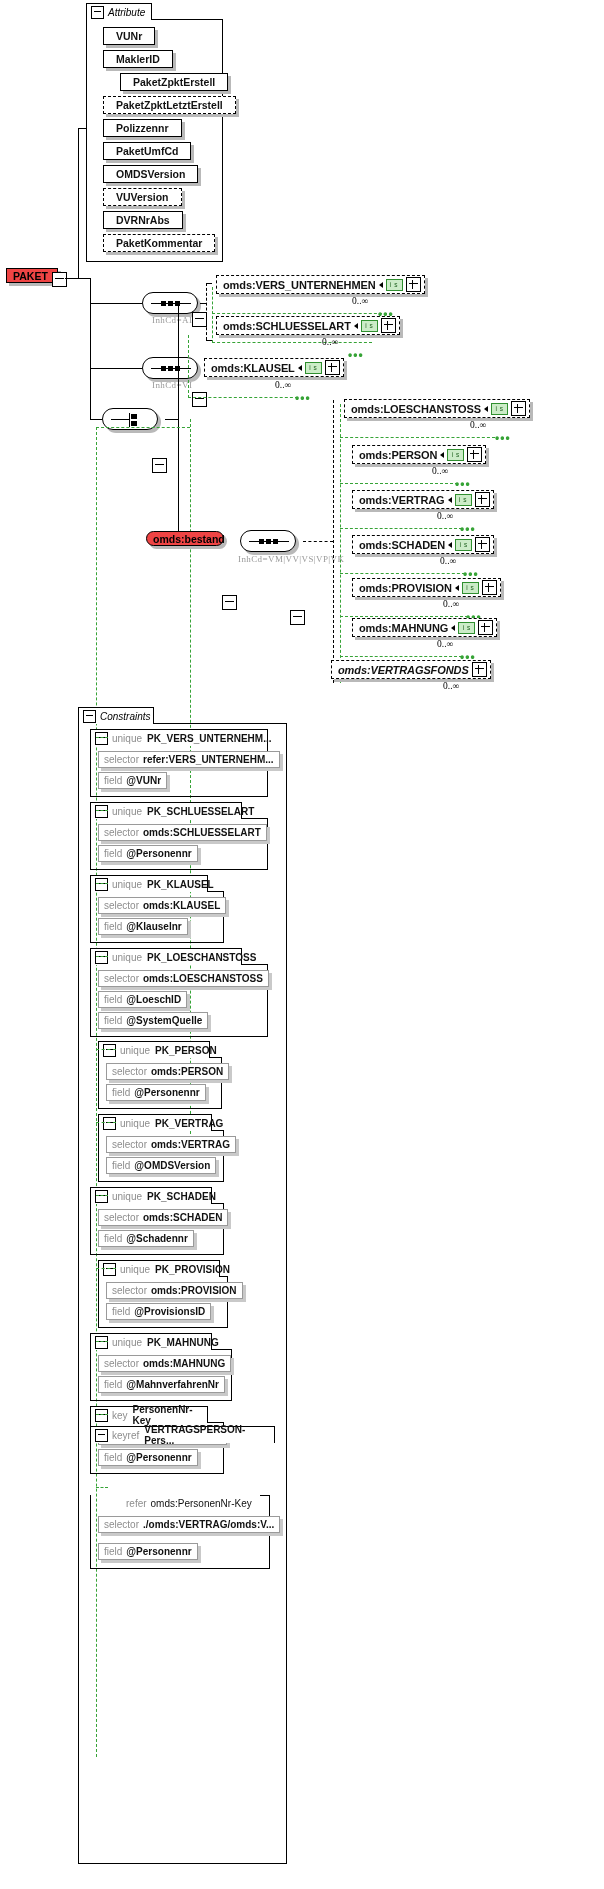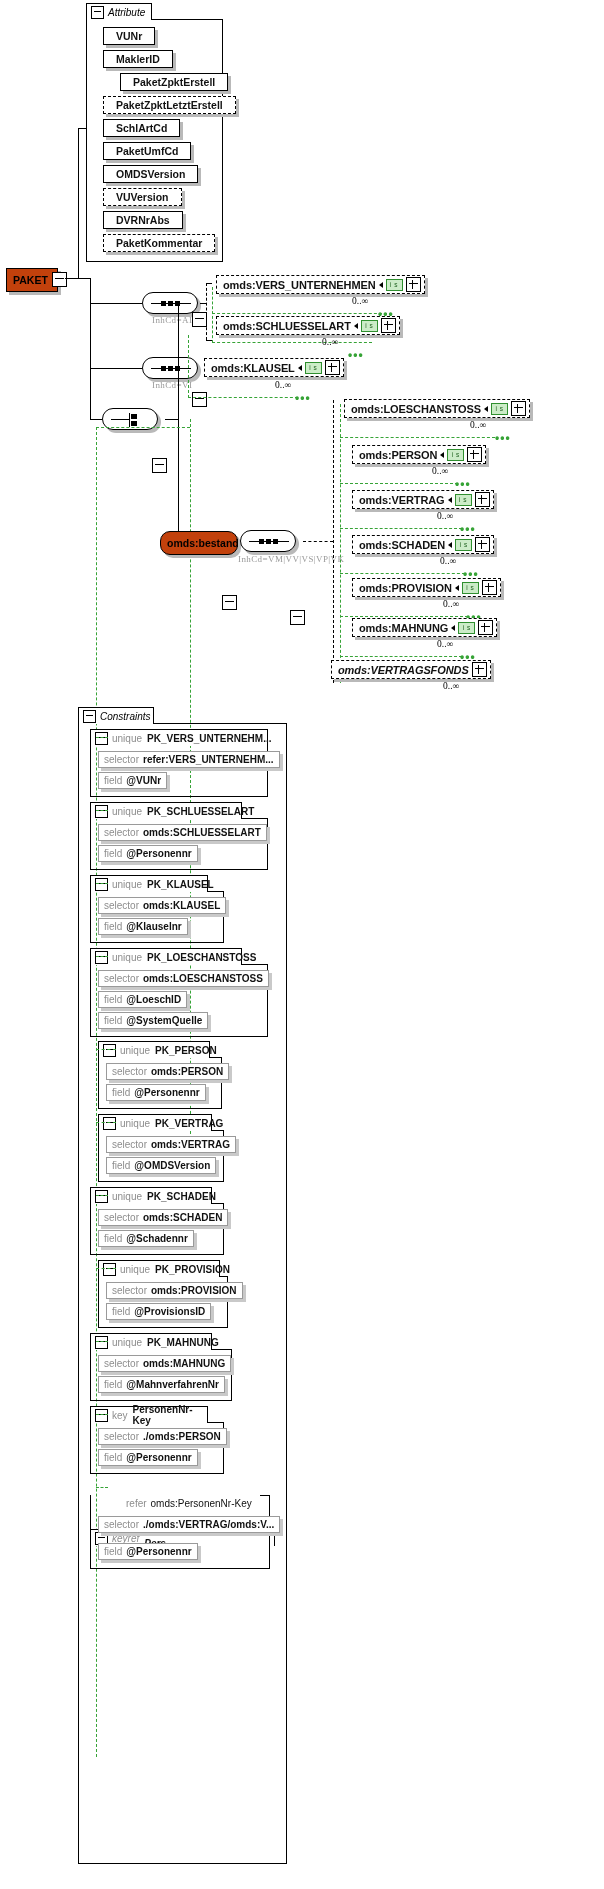--- a/index.html
+++ b/index.html
@@ -60,23 +60,23 @@
         background:#fff;box-shadow:3px 3px 0 -0px #b9b9b9;box-sizing:border-box;}
   .comp .seqdots{position:absolute;top:10px;left:8px;width:40px;height:1px;background:#000;}
   .comp .sd{position:absolute;top:7.5px;width:5px;height:5px;background:#000;}
   .comp .chv{position:absolute;left:26px;top:4px;width:1px;height:14px;background:#000;}
   .comp .chs{position:absolute;left:28px;width:6px;height:5px;background:#000;}
   .comp .chd{position:absolute;left:8px;top:10px;width:18px;height:1px;background:#000;}
   .compname{position:absolute;font-size:9px;color:#9a9a9a;font-family:"Liberation Serif",serif;
             letter-spacing:.4px;white-space:nowrap;}
 
   
-  .rnode{position:absolute;height:24px;border:1px solid #000;background:#c2410c;
+  .rnode{position:absolute;height:15px;border:1px solid #000;background:#ef4444;
          box-shadow:3px 3px 0 -0px #b9b9b9;box-sizing:border-box;display:flex;
-         align-items:center;padding:0 6px;font-size:10.5px;font-weight:bold;white-space:nowrap;}
+         align-items:flex-end;padding:0 6px;font-size:10.5px;font-weight:bold;white-space:nowrap;}
   .rnode.round{border-radius:10px;}
 
   
   .crow{position:absolute;height:17px;border:1px solid #9a9a9a;background:#fff;
         box-shadow:3px 3px 0 -0px #c9c9c9;box-sizing:border-box;display:flex;
         align-items:center;padding:0 5px;gap:4px;font-size:10px;white-space:nowrap;}
   .crow .k{color:#8d8d8d;font-weight:normal;}
   .crow .v{color:#111;font-weight:bold;}
   .ctitle{display:flex;align-items:center;gap:5px;}
   .ctitle .kind{color:#8d8d8d;font-weight:normal;font-size:10px;}
@@ -101,21 +101,21 @@
 <div class="node attrbox" style="left:103px;top:50px;">
     <span class="lbl">MaklerID</span>
   </div>
 <div class="node attrbox" style="left:103px;top:73px;margin-left:17px;">
     <span class="lbl">PaketZpktErstell</span>
   </div>
 <div class="node attrbox dashed" style="left:103px;top:96px;">
     <span class="lbl">PaketZpktLetztErstell</span>
   </div>
 <div class="node attrbox" style="left:103px;top:119px;">
-    <span class="lbl">SchlArtCd</span>
+    <span class="lbl">Polizzennr</span>
   </div>
 <div class="node attrbox" style="left:103px;top:142px;">
     <span class="lbl">PaketUmfCd</span>
   </div>
 <div class="node attrbox" style="left:103px;top:165px;">
     <span class="lbl">OMDSVersion</span>
   </div>
 <div class="node attrbox dashed" style="left:103px;top:188px;">
     <span class="lbl">VUVersion</span>
   </div>
@@ -203,21 +203,21 @@
   <div class="chs" style="top:12px;"></div>
 </div>
 <div class="pm big" style="left:152px;top:413px;"></div>
 <div class="bline" style="left:165px;top:419px;width:13px;"></div>
 <div class="bvline" style="left:178px;top:303px;height:240px;"></div>
 <div class="bline" style="left:178px;top:541px;width:10px;"></div>
 <div class="gvline" style="left:190px;top:419px;height:720px;"></div>
 <div class="gline" style="left:96px;top:427px;width:94px;"></div>
 <div class="gvline" style="left:96px;top:427px;height:1330px;"></div>
 
-<div class="rnode round" style="left:160px;top:531px;width:78px;">
+<div class="rnode round" style="left:146px;top:531px;width:78px;">
   <span>omds:bestand</span>
 </div>
 <div class="pm big" style="left:222px;top:535px;"></div>
 <div class="comp" style="left:240px;top:530px;">
   <div class="seqdots"></div>
   <div class="sd" style="left:18px;"></div>
   <div class="sd" style="left:25px;"></div>
   <div class="sd" style="left:32px;"></div>
 </div>
 <div class="pm big" style="left:290px;top:535px;"></div>
@@ -486,21 +486,21 @@
 <div class="crow" style="left:98px;top:1428px;">
     <span class="k">selector</span>
     <span class="v">./omds:PERSON</span>
   </div>
 <div class="crow" style="left:98px;top:1449px;">
     <span class="k">field</span>
     <span class="v">@Personennr</span>
   </div>
 <div class="gline" style="left:96px;top:1414px;width:12px;"></div>
 
-<div class="frametab plain" style="left:90px;top:1529px;width:185px;font-style:italic;">
+<div class="frametab plain" style="left:90px;top:1426px;width:185px;">
   <span class="pm"></span>
   <span class="ctitle">
       <span class="kind">keyref</span>
       <span class="nmb">VERTRAGSPERSON-Pers...</span>
     </span>
 </div>
 <div class="frame" style="left:90px;top:1495px;width:180px;height:74px;border-top:none;"></div>
 <div class="bline" style="left:260px;top:1495px;width:10px;"></div>
 <div class="referrow" style="left:98px;top:1498px;padding-left:28px;">
   <span class="k">refer</span>

